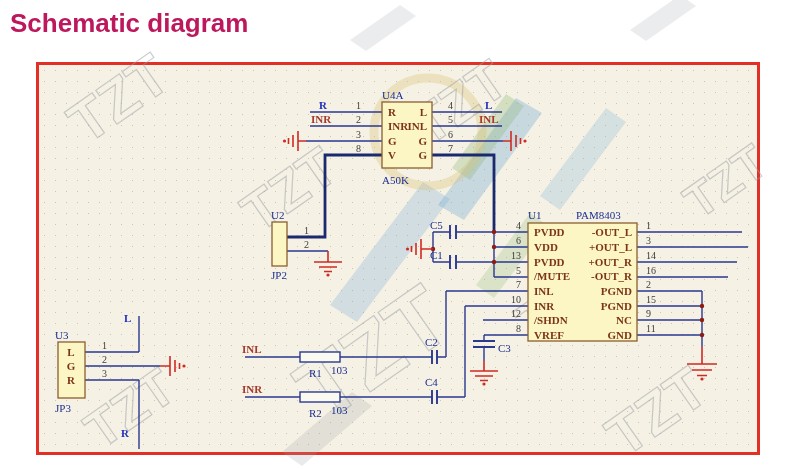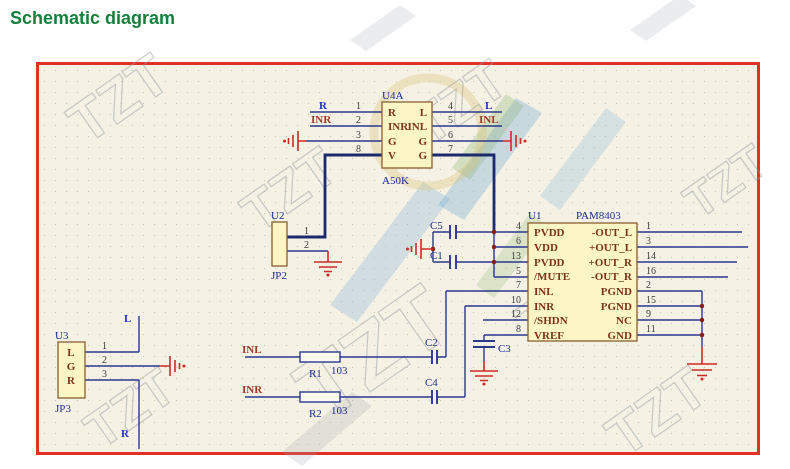--- a/index.html
+++ b/index.html
@@ -1,18 +1,18 @@
 <!DOCTYPE html>
 <html><head>
 <meta charset="utf-8">
 <style>
   html,body{margin:0;padding:0;}
   body{width:790px;height:469px;background:#ffffff;position:relative;overflow:hidden;
        font-family:"Liberation Sans",sans-serif;}
-  .title{position:absolute;left:10px;top:8px;font-size:18px;font-weight:bold;color:#15803d;}
+  .title{position:absolute;left:10px;top:8px;font-size:26px;font-weight:bold;color:#be185d;}
   .sheet{position:absolute;left:36px;top:62px;width:724px;height:393px;box-sizing:border-box;
          border:3px solid #e23027;background-color:#f5f1e4;
          background-image:radial-gradient(circle, rgba(163,142,106,0.45) 0.8px, rgba(0,0,0,0) 1px);
          background-size:11px 11px;}
   svg.layer{position:absolute;left:0;top:0;}
   
   .wire{stroke:#2b3890;stroke-width:1.4;fill:none;}
   .wire-thick{stroke:#1b2a6e;stroke-width:2.8;fill:none;}
   .cap{stroke:#2b3890;stroke-width:1.9;fill:none;}
   .gnd{stroke:#cf2b24;stroke-width:1.6;fill:none;}

